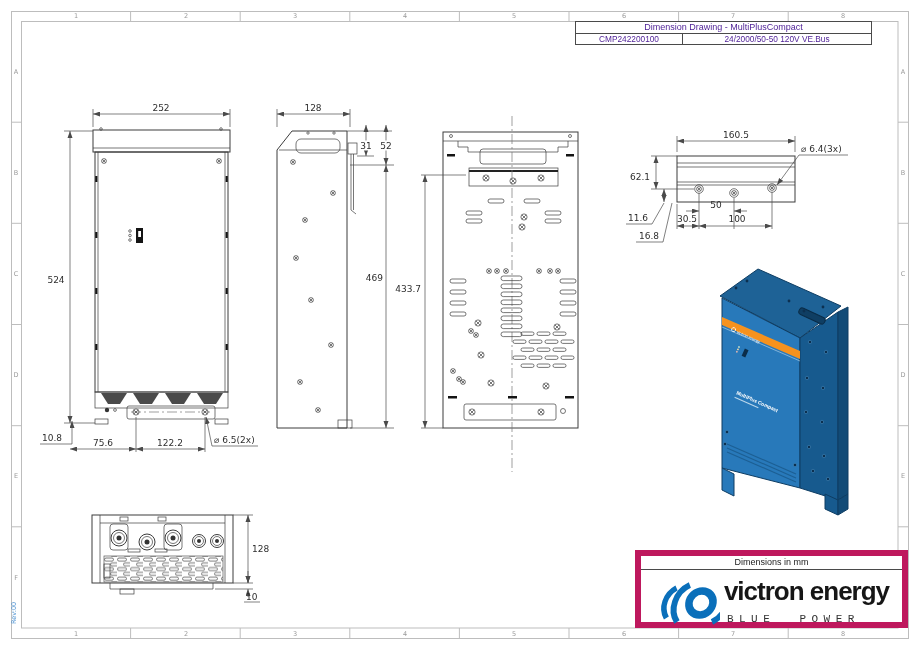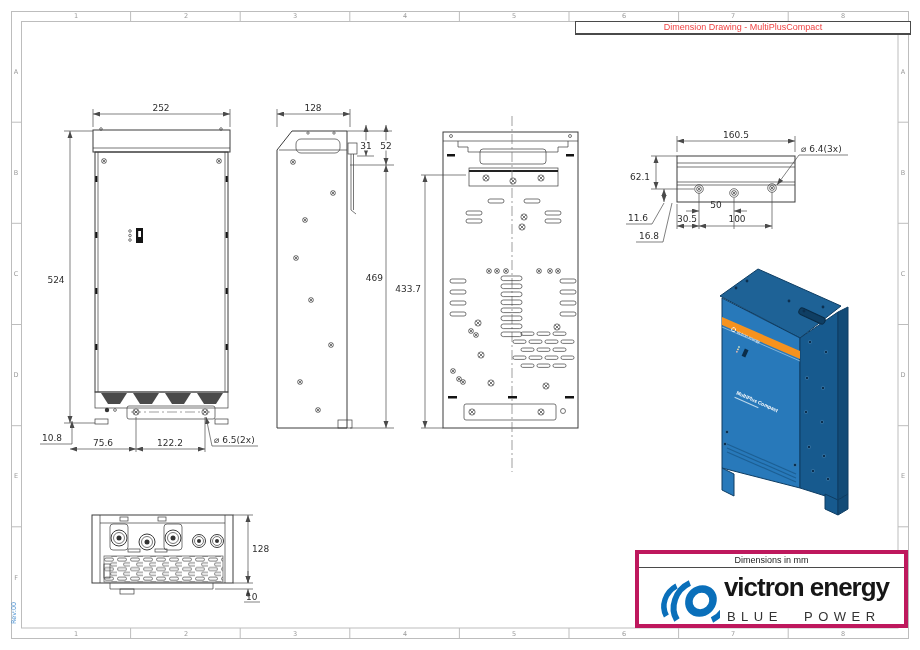--- a/index.html
+++ b/index.html
@@ -11,36 +11,36 @@
   .thin{stroke-width:.7;}
   .dk{stroke:#222;stroke-width:2;fill:none;}
   .dimln{stroke:#4a4a4a;stroke-width:.7;fill:none;}
   .ctr{stroke:#777;stroke-width:.7;fill:none;stroke-dasharray:10 3 2 3;}
   .dimtx{font:9px "DejaVu Sans",sans-serif;fill:#2e2e2e;}
   .grid{font:6.5px "DejaVu Sans",sans-serif;fill:#9a9a9a;}
   .frame{stroke:#bdbdbd;fill:none;stroke-width:1;}
   .tick{fill:#141414;stroke:none;}
   .rev{font:6.5px "DejaVu Sans",sans-serif;fill:#4f93d2;}
   
-  .ptable{position:absolute;left:575px;top:21px;width:336px;border:1px solid #4a4a4a;
-          background:#fff;box-sizing:border-box;color:#ef4444;}
+  .ptable{position:absolute;left:575px;top:21px;width:297px;border:1px solid #4a4a4a;
+          background:#fff;box-sizing:border-box;color:#4c1d95;}
   .pt-title{height:11px;line-height:11px;text-align:center;font-size:9px;border-bottom:1px solid #4a4a4a;}
   .pt-row{display:flex;height:10.2px;line-height:10.2px;border-bottom:1px solid #4a4a4a;font-size:8.3px;}
   .pt-row:last-child{border-bottom:none;}
   .pt-c1{width:106px;border-right:1px solid #4a4a4a;text-align:center;}
   .pt-c2{flex:1;text-align:center;}
   
-  .ubox{position:absolute;left:635px;top:550px;width:273px;height:78px;border:4px solid #be185d;
+  .ubox{position:absolute;left:635px;top:550px;width:273px;height:78px;border:6px solid #be185d;
         box-sizing:border-box;background:#fff;}
   .ubox-hdr{height:13px;line-height:13px;border-bottom:1px solid #4a4a4a;text-align:center;font-size:9px;color:#1c1c1c;}
   .logo-row{display:flex;align-items:center;justify-content:center;height:62px;}
   .logo-mark{width:66px;height:54px;position:relative;flex:0 0 auto;}
   .logo-text{margin-left:4px;}
   .brand{font-size:26px;font-weight:bold;letter-spacing:-1px;color:#161616;line-height:26px;}
-  .tagline{font-size:13px;letter-spacing:5.5px;word-spacing:12px;color:#333;margin-top:9px;margin-left:3px;}
+  .tagline{font-size:11px;letter-spacing:5.5px;word-spacing:12px;color:#333;margin-top:9px;margin-left:3px;font-family:Liberation Mono, monospace;}
 </style>
 </head>
 <body>
 
 <div class="page">
 
 <svg width="920" height="650" viewBox="0 0 920 650">
   <defs>
     <marker id="ae" markerWidth="8" markerHeight="6" refX="7" refY="2.5" orient="auto" markerUnits="userSpaceOnUse">
       <path d="M0,0 L7,2.5 L0,5 z" fill="#4a4a4a"></path>
@@ -465,20 +465,24 @@
       <circle cx="828" cy="479" r="1.7"></circle>
       <circle cx="727" cy="432" r="1.7"></circle>
           <circle cx="725" cy="444" r="1.7"></circle>
           <circle cx="795" cy="465" r="1.7"></circle>
     </g>
   </g>
 </svg>
 
 <div class="ptable">
   <div class="pt-title">Dimension Drawing - MultiPlusCompact</div>
+  <div class="pt-row">
+    <div class="pt-c1">CMP242200100</div>
+    <div class="pt-c2">24/2000/50-50 120V VE.Bus</div>
+  </div>
 </div>
 
 <div class="ubox">
   <div class="ubox-hdr">Dimensions in mm</div>
   <div class="logo-row">
     <div class="logo-mark">
       <svg width="66" height="54" viewBox="0 0 66 54">
         <g fill="none" stroke="#0a6fba" transform="skewX(-6)">
           <path d="M17,44 A21,21 0 0 1 24,14" stroke-width="5.5"></path>
           <path d="M28,48 A25,25 0 0 1 37,11" stroke-width="6"></path>

